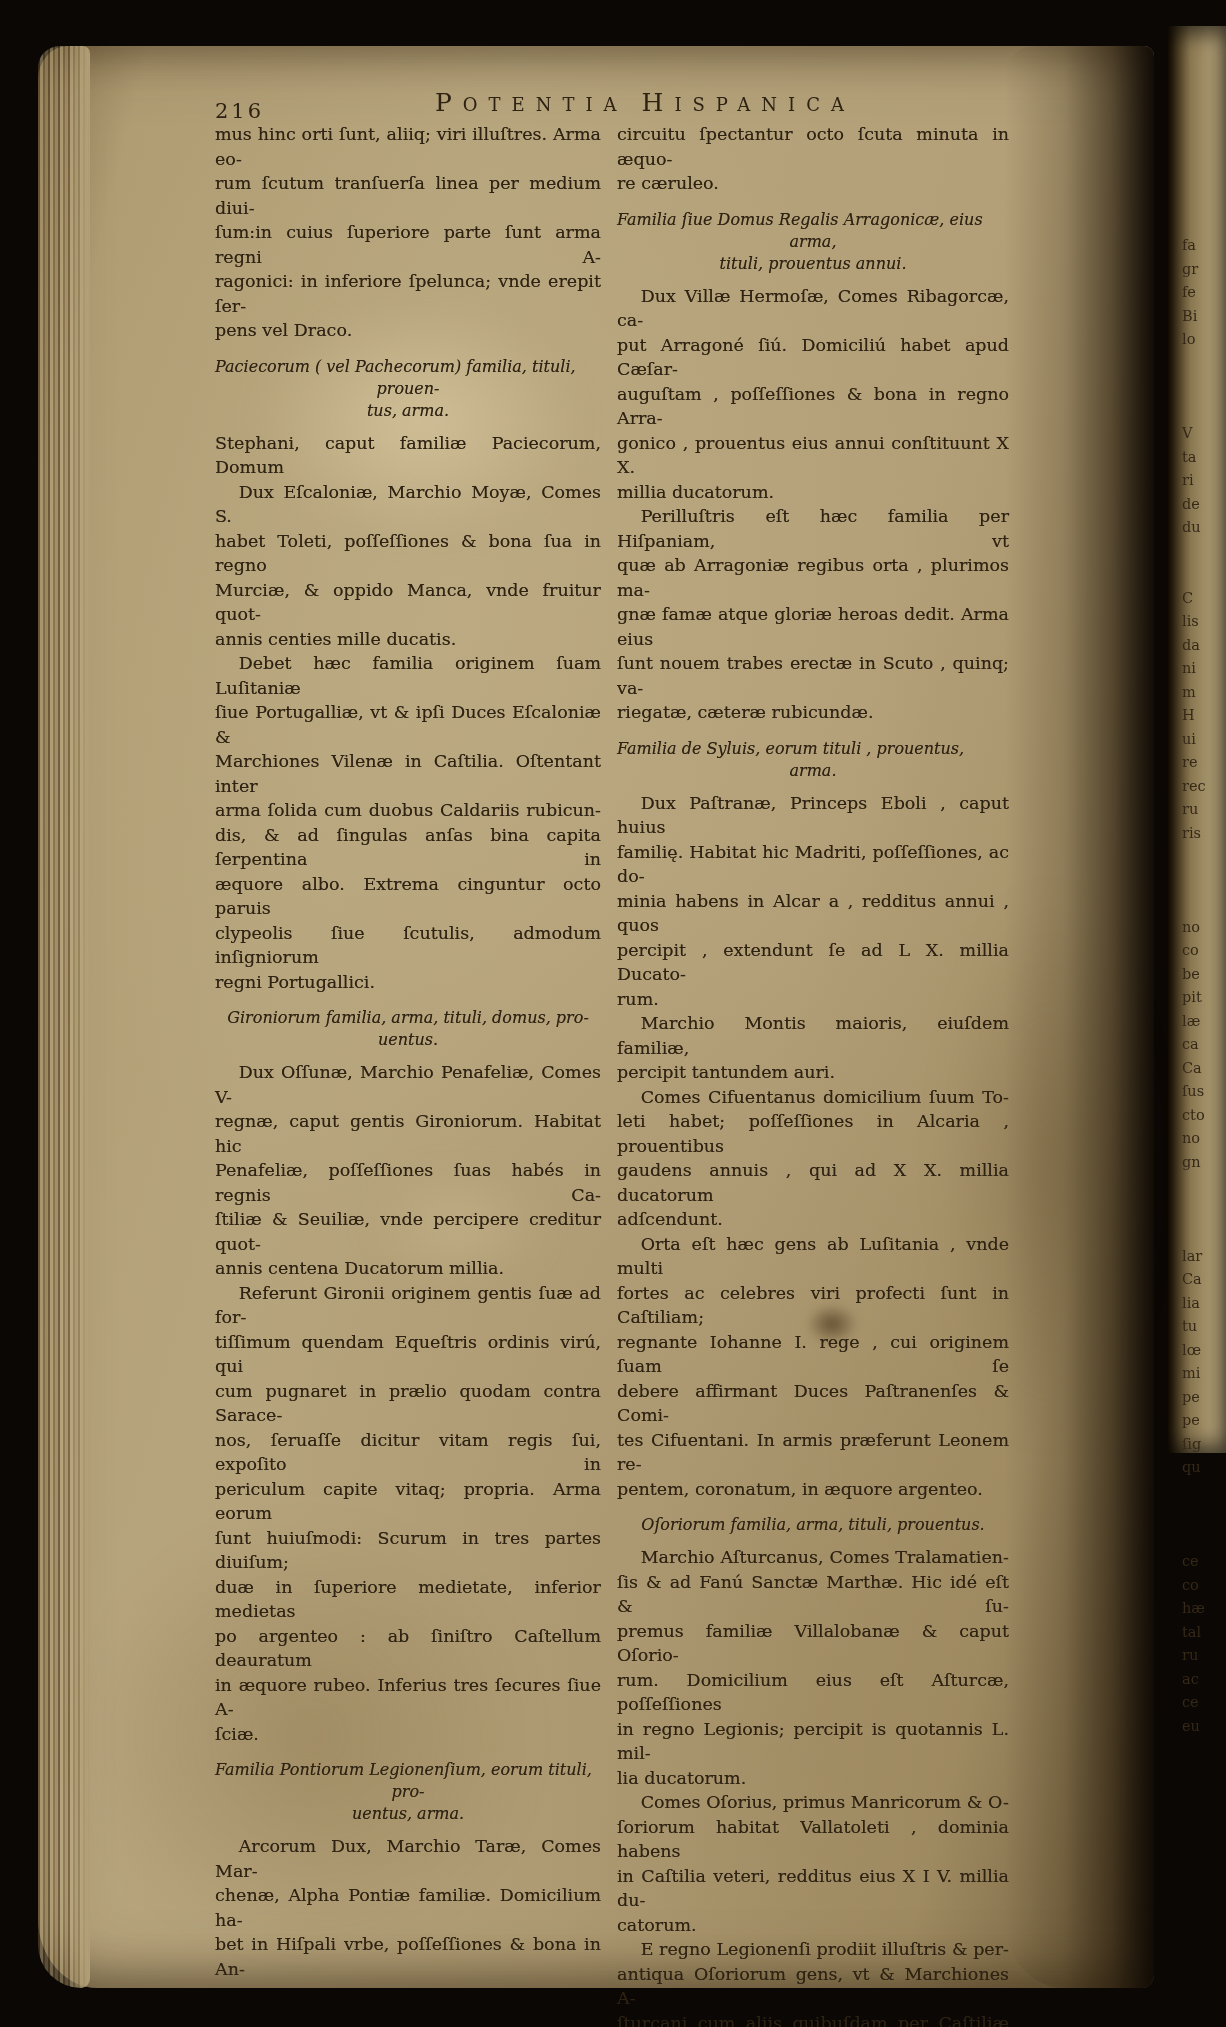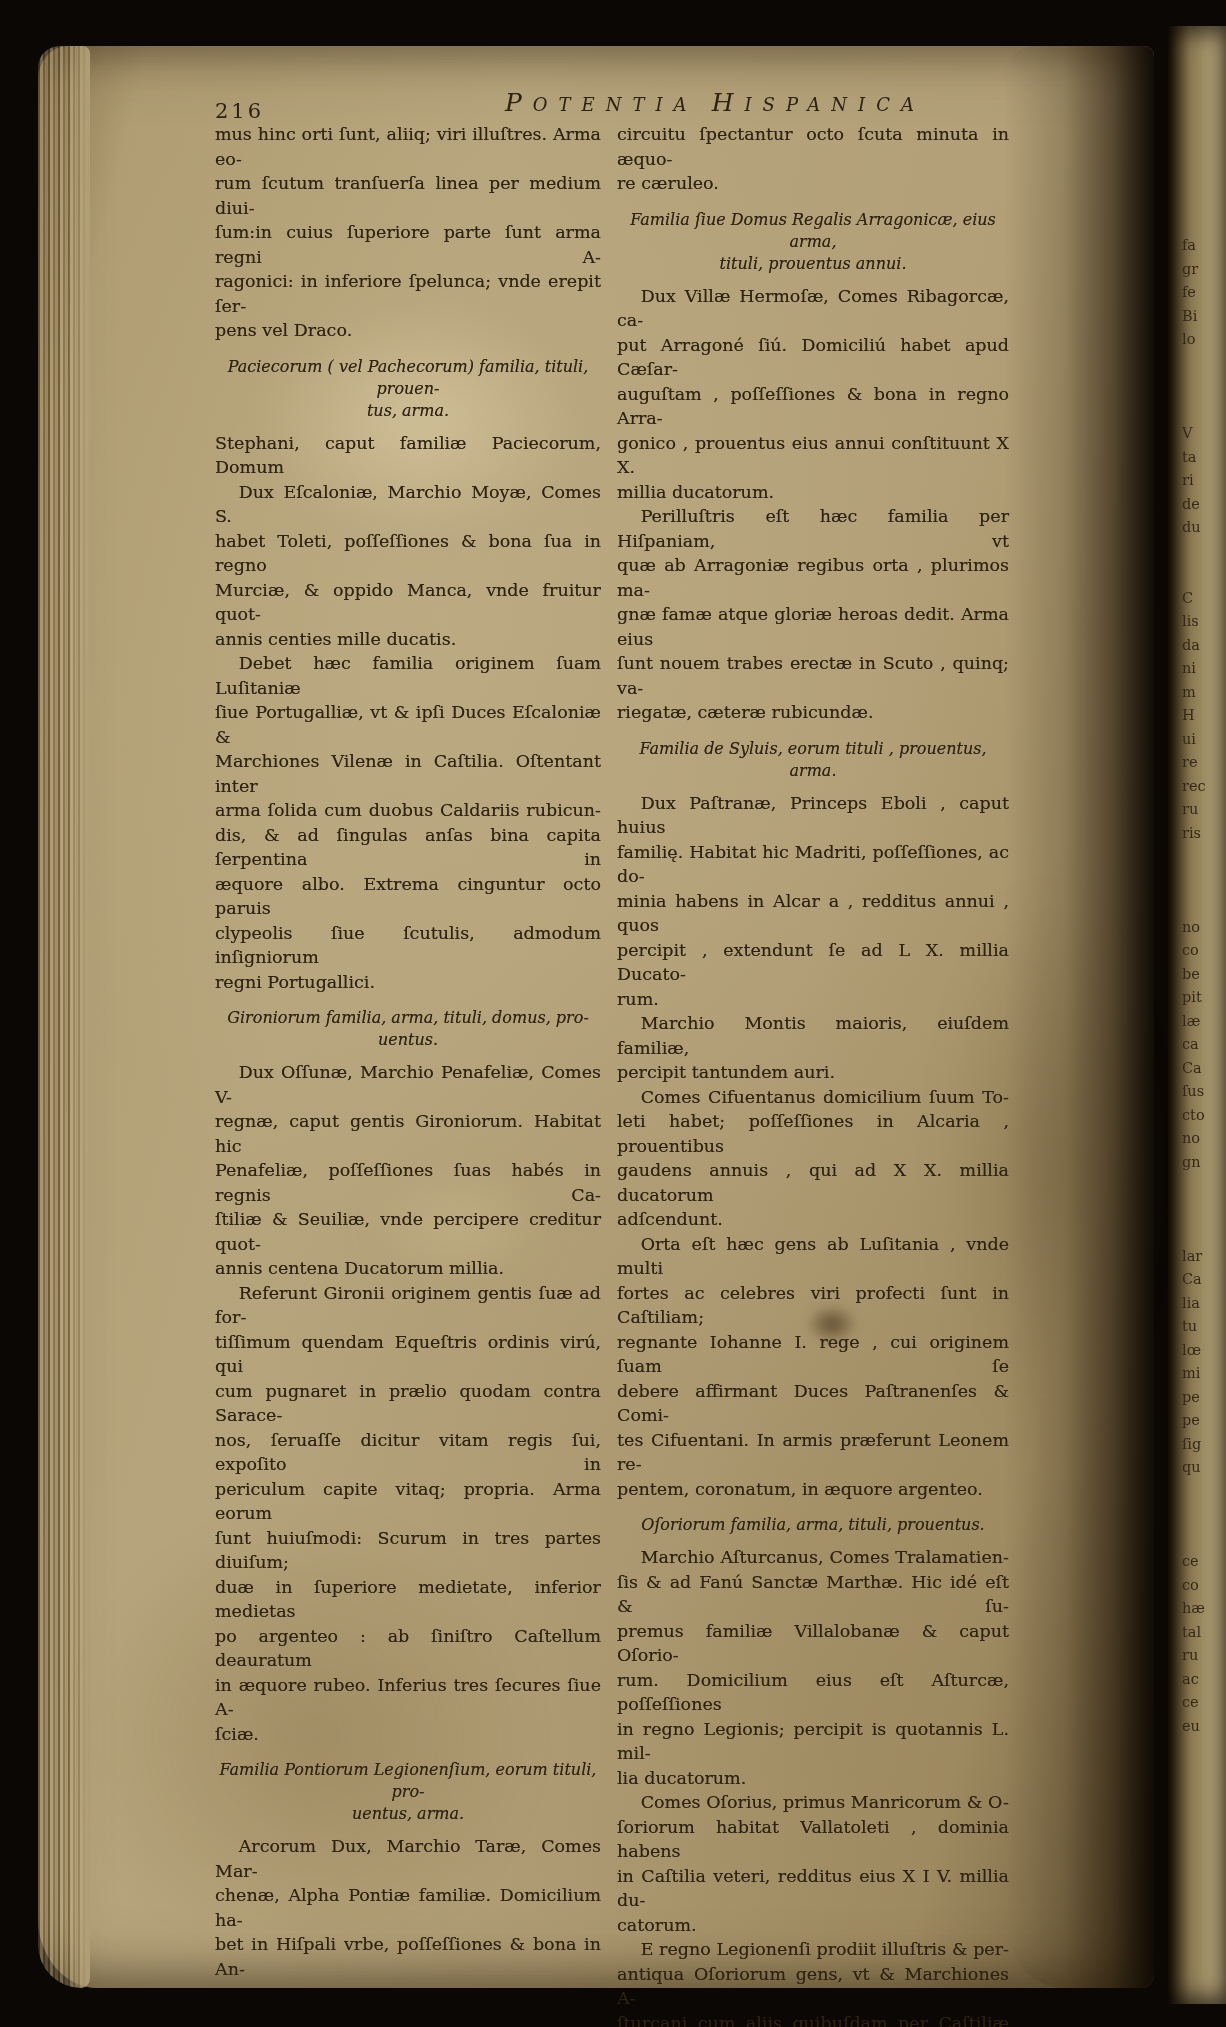--- a/index.html
+++ b/index.html
@@ -36,41 +36,41 @@
   .s1{left:215px;top:255px;width:330px;height:240px;background:radial-gradient(closest-side,rgba(226,210,170,.55),rgba(226,210,170,0));}
   .s2{left:768px;top:1258px;width:52px;height:40px;background:radial-gradient(closest-side,rgba(56,37,13,.65),rgba(56,37,13,0));filter:blur(5px);}
   .s3{left:40px;top:1470px;width:460px;height:440px;background:radial-gradient(closest-side,rgba(118,94,54,.3),rgba(118,94,54,0));}
   .s4{left:900px;top:840px;width:220px;height:560px;background:radial-gradient(closest-side,rgba(104,84,48,.33),rgba(104,84,48,0));}
   .s5{left:330px;top:1120px;width:180px;height:120px;background:radial-gradient(closest-side,rgba(210,193,152,.4),rgba(210,193,152,0));}
   
   .pagenum{
     position:absolute;left:177px;top:53px;font-size:21px;letter-spacing:3px;color:#2e2213;
   }
   .running-title{
-    position:absolute;left:397px;top:42px;width:560px;text-align:center;color:#2e2213;white-space:nowrap;font-style:italic;
+    position:absolute;left:397px;top:42px;width:560px;text-align:left;color:#2e2213;white-space:nowrap;
   }
   .rt-word{display:inline-block;font-size:18px;letter-spacing:11px;text-transform:uppercase;}
   .rt-word::first-letter{font-size:25px;}
   .rt-word + .rt-word{margin-left:14px;}
   
   .columns{position:absolute;left:177px;top:76px;width:794px;display:flex;gap:16px;color:#2e2213;}
   .col{font-size:17.5px;line-height:24.5px;}
   .col-left{width:386px;}
   .col-right{width:392px;}
   .line{
     text-align:justify;text-align-last:justify;text-justify:inter-word;
     text-shadow:0 0 .5px rgba(46,34,19,.55);
   }
   .line.indent{text-indent:1.35em;}
   .line.last{text-align-last:left;}
   .block.heading{margin:13px 0 9px;font-style:italic;font-size:16px;line-height:22px;}
-  .block.heading .line{text-align:center;text-align-last:center;}
+  .block.heading .line{text-align:left;text-align-last:center;}
   
   .next-page{
-    position:absolute;left:1168px;top:26px;width:58px;height:1978px;
+    position:absolute;left:1168px;top:26px;width:58px;height:1427px;
     background:linear-gradient(90deg,#1f1506 0%,#493a20 14%,#887650 38%,#a4926a 68%,#b09e76 100%);
     box-shadow:inset 0 10px 18px rgba(0,0,0,.5), inset 0 -10px 18px rgba(0,0,0,.5);
   }
   .fragments{margin-top:208px;padding-left:14px;color:#362817;font-size:14.5px;line-height:23.5px;}
   .frag{min-height:23.5px;white-space:nowrap;}
 </style>
 </head>
 <body>
 
 <div class="page">

